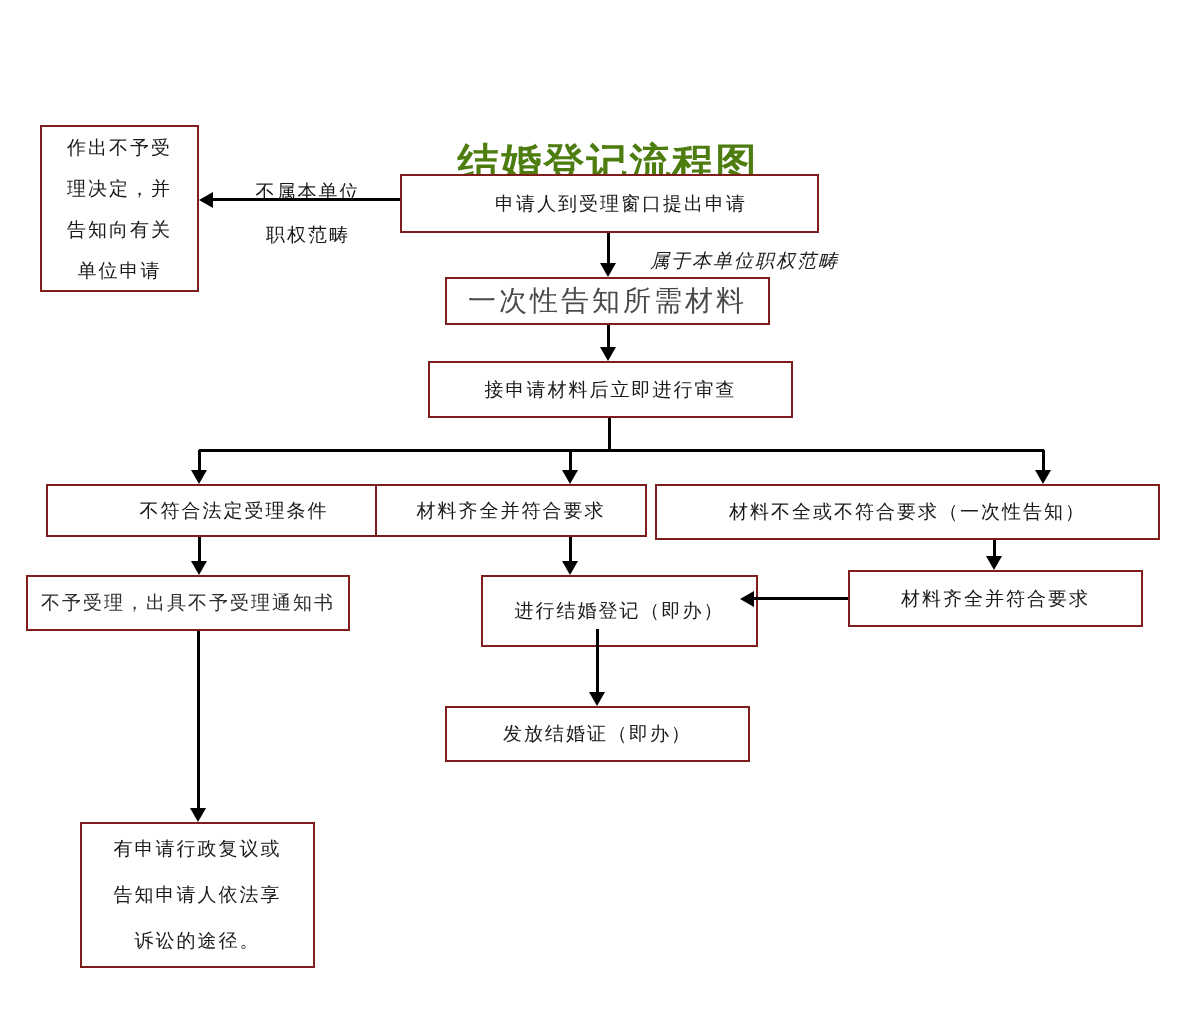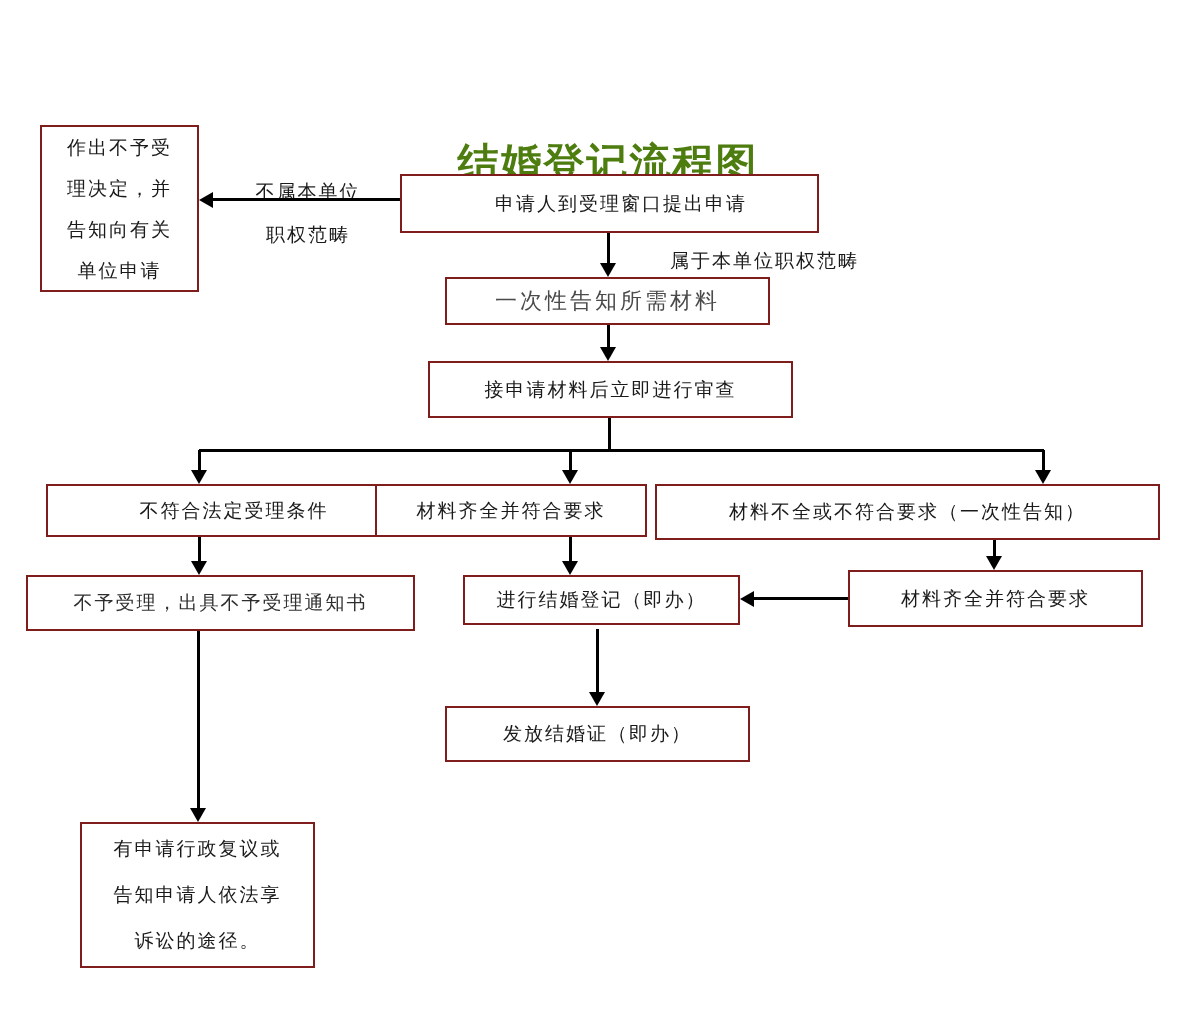--- a/index.html
+++ b/index.html
@@ -52,32 +52,32 @@
   .edge-label {
     position: absolute;
     font-size: 19px;
     letter-spacing: 2px;
     color: #1a1a1a;
   }
   
   #box-apply        { left: 400px; top: 174px; width: 419px; height: 59px; padding-left: 23px; }
   #box-reject       { left: 40px;  top: 125px; width: 159px; height: 167px; line-height: 41px; }
   #box-inform       { left: 445px; top: 277px; width: 325px; height: 48px;
-                      font-size: 22px; color: #4a4a4a; letter-spacing: 3px; }
+                      font-size: 28px; color: #4a4a4a; letter-spacing: 3px; }
   #box-review       { left: 428px; top: 361px; width: 365px; height: 57px; }
   #box-notqual      { left: 46px;  top: 484px; width: 376px; height: 53px; }
   #box-matok-mid    { left: 375px; top: 484px; width: 272px; height: 53px; }
   #box-matincomp    { left: 655px; top: 484px; width: 505px; height: 56px; }
-  #box-notaccept    { left: 26px;  top: 575px; width: 389px; height: 56px; color: #2e2e2e; }
-  #box-register     { left: 463px; top: 575px; width: 277px; height: 50px; }
+  #box-notaccept    { left: 26px;  top: 575px; width: 324px; height: 56px; color: #2e2e2e; }
+  #box-register     { left: 481px; top: 575px; width: 277px; height: 72px; }
   #box-matok-right  { left: 848px; top: 570px; width: 295px; height: 57px; }
   #box-issuecert    { left: 445px; top: 706px; width: 305px; height: 56px; }
   #box-rights       { left: 80px;  top: 822px; width: 235px; height: 146px; line-height: 46px; }
   #label-notscope   { left: 238px; top: 170px; width: 140px; text-align: center; line-height: 43px; }
-  #label-inscope    { left: 670px; top: 248px; }
+  #label-inscope    { left: 650px; top: 248px; font-style: italic; }
 </style>
 </head>
 <body>
 
 <div class="title">结婚登记流程图</div>
 
 <div class="box" id="box-apply">
   <span>申请人到受理窗口提出申请</span>
 </div>
 

